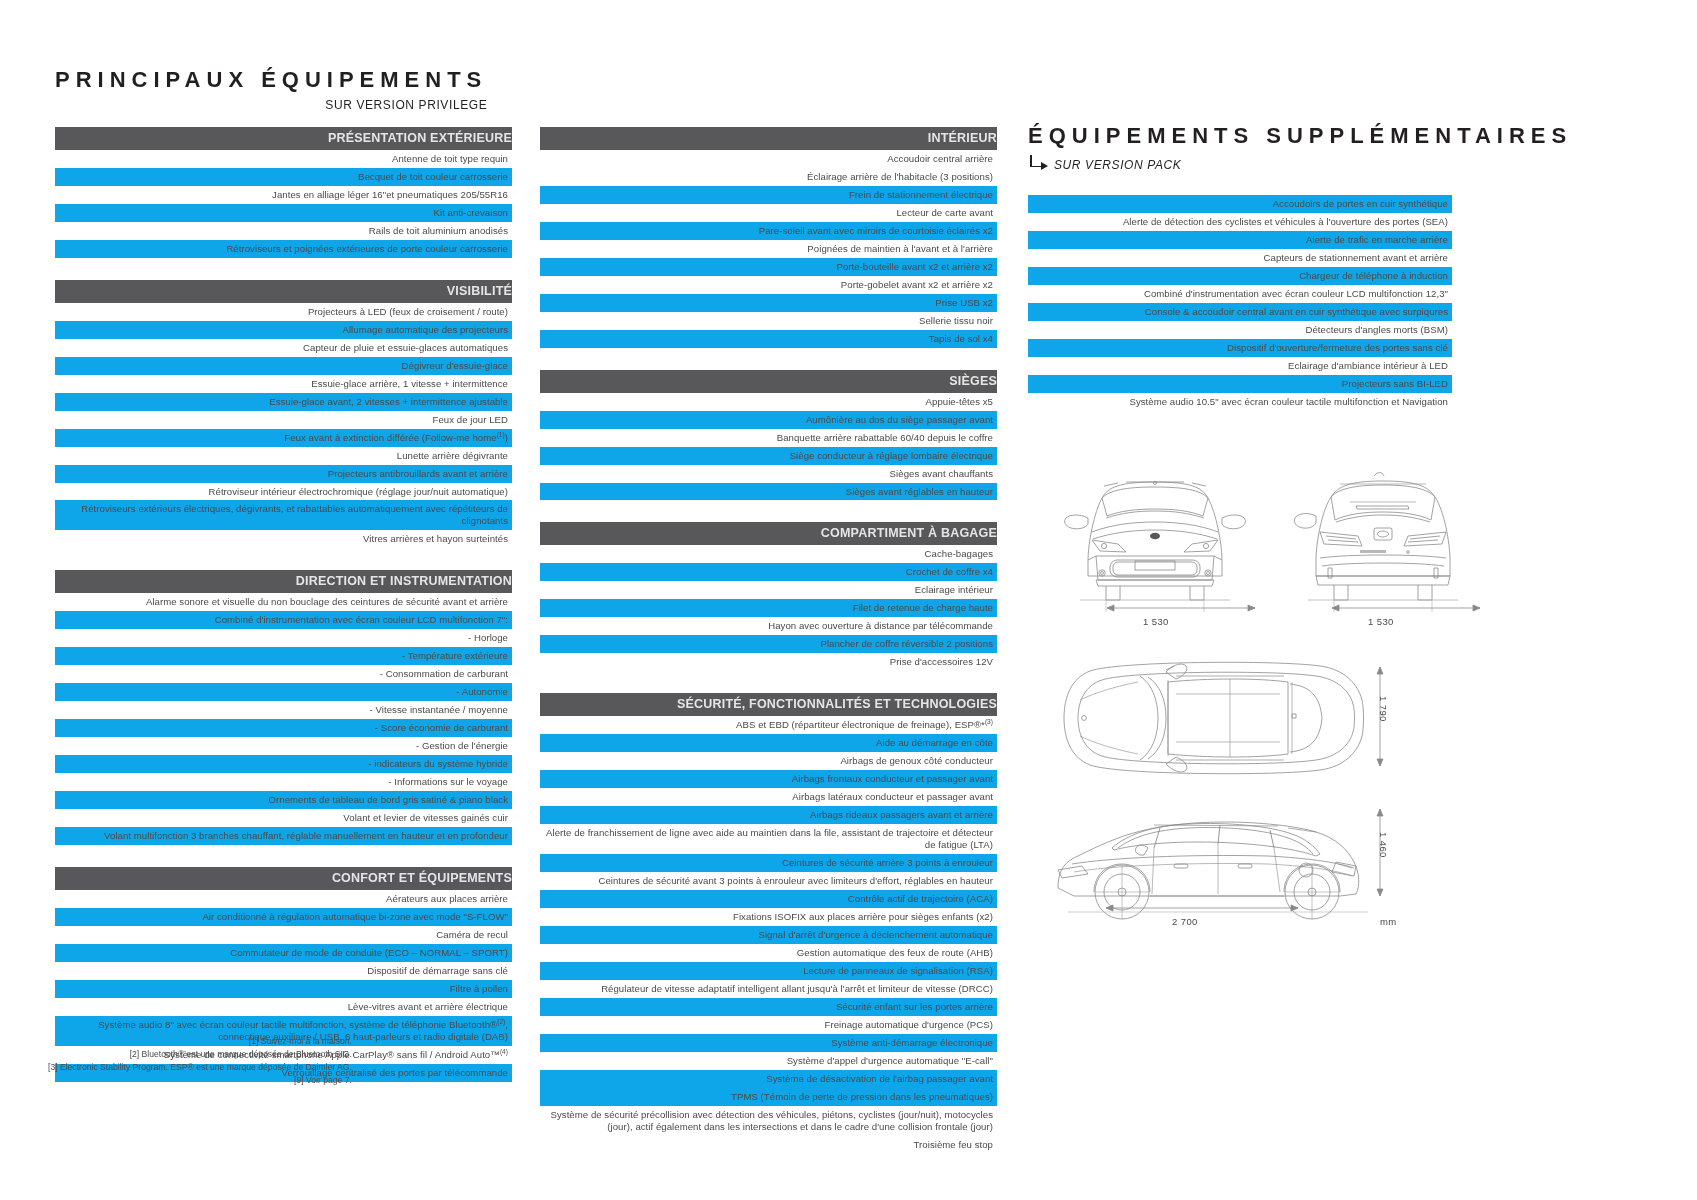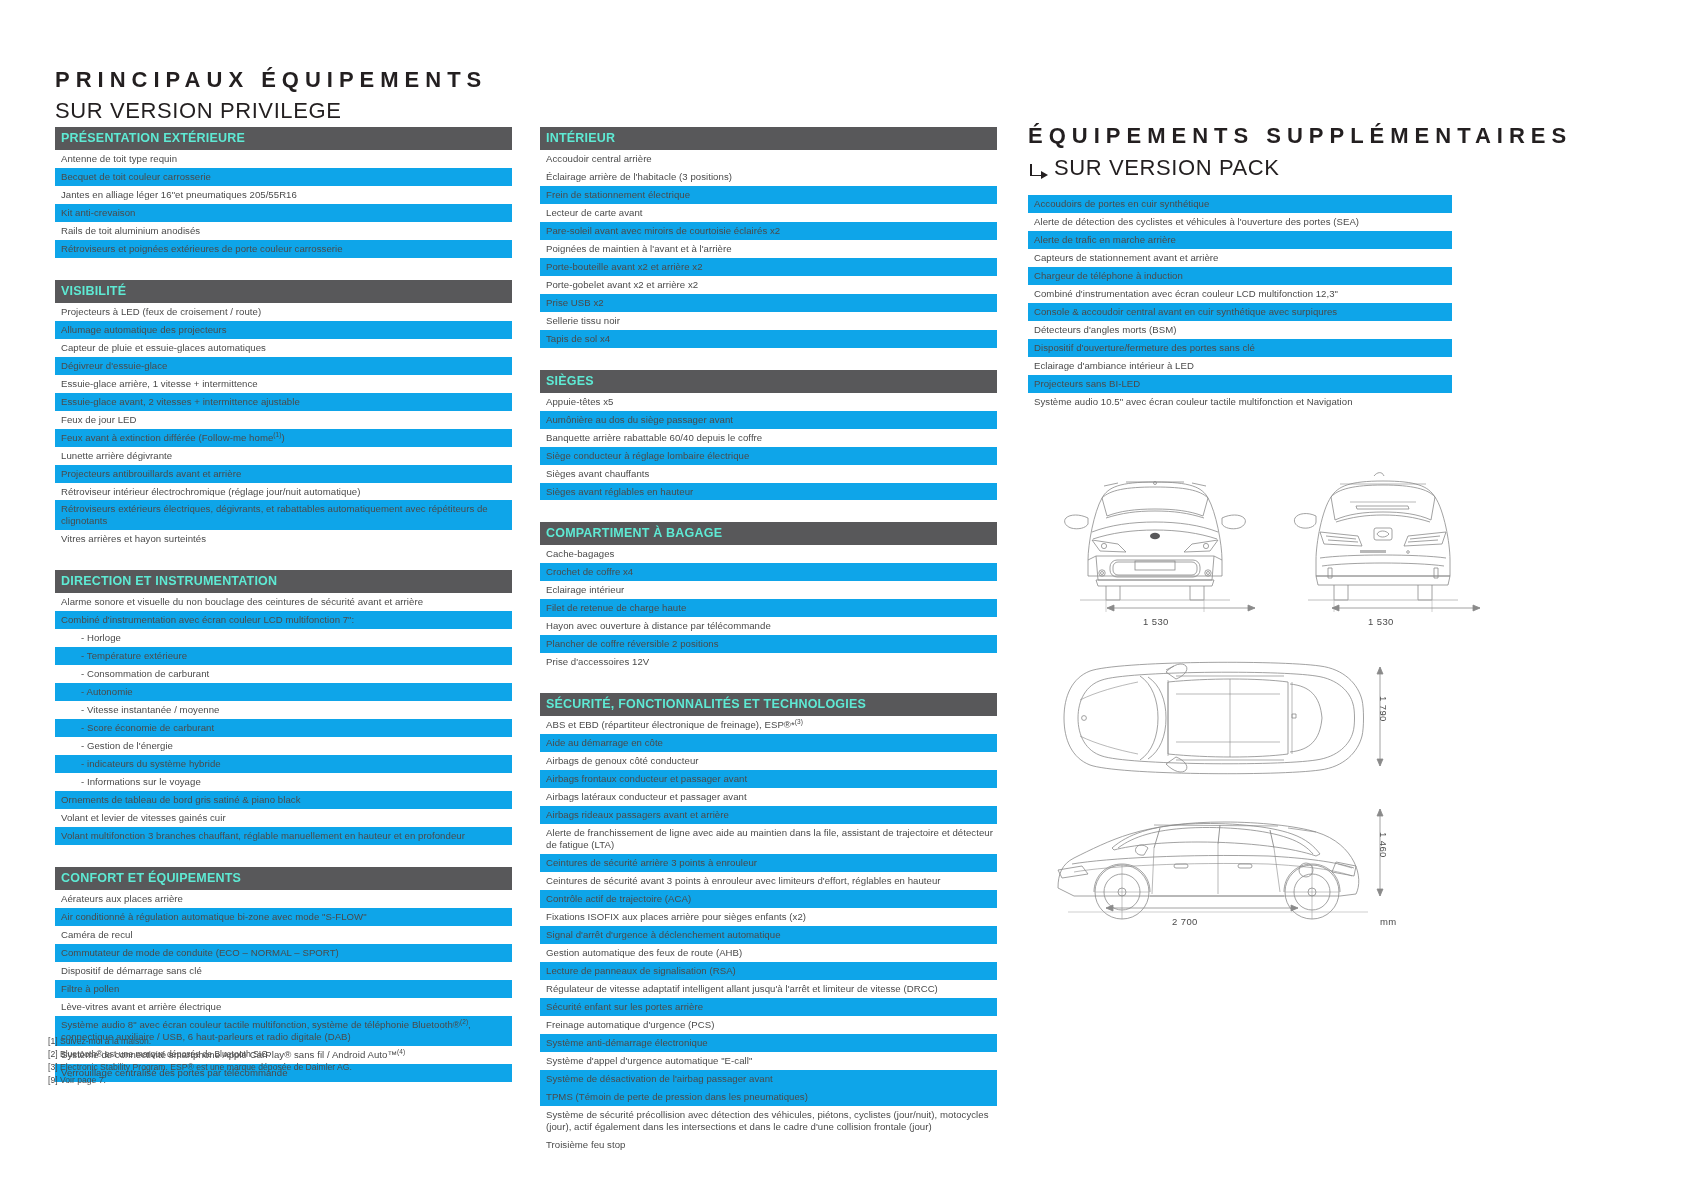--- a/index.html
+++ b/index.html
@@ -3,48 +3,48 @@
 <meta charset="utf-8">
 <style>
   * { box-sizing: border-box; margin: 0; padding: 0; }
   html, body {
     width: 1697px; height: 1200px;
     background: #ffffff;
     font-family: "Liberation Sans", sans-serif;
     color: #3d3d3d;
     overflow: hidden;
   }
-  .page { position: relative; width: 1697px; height: 1052px; padding: 16px; }
+  .page { position: relative; width: 1697px; height: 1052px; padding: 16px; text-align: right; }
 
   
   .main-title {
     font-size: 22px;
     font-weight: bold;
     letter-spacing: 6px;
     color: #231f20;
     line-height: 1.1;
   }
   .sub-title {
-    font-size: 22px;
+    font-size: 12px;
     font-weight: 400;
     letter-spacing: 0.6px;
     color: #231f20;
     margin-top: 6px;
   }
 
   .header-block { position: absolute; top: 68px; }
   .lists-left  { position: absolute; top: 127px; left: 55px;  width: 457px; }
   .lists-mid   { position: absolute; top: 127px; left: 540px; width: 457px; }
   .lists-right { position: absolute; top: 189px; left: 1028px; width: 424px; }
 
   
   .section { margin-bottom: 22px; }
   .section-head {
     background: #58585a;
-    color: #5eead4;
+    color: #e5e5e5;
     font-size: 12.5px;
     font-weight: bold;
     letter-spacing: 0.2px;
     padding: 3px 0 3px 6px;
     line-height: 1.35;
   }
   .row {
     font-size: 9.6px;
     line-height: 1.25;
     padding: 3.0px 4px 3.0px 6px;
@@ -118,21 +118,21 @@
     <div class="main-title">PRINCIPAUX ÉQUIPEMENTS</div>
     <div class="sub-title">SUR VERSION PRIVILEGE</div>
   </div>
 
   <div class="header-block" style="left:1028px; top:124px;">
     <div class="main-title">ÉQUIPEMENTS SUPPLÉMENTAIRES</div>
     <div class="arrow-line">
       <span class="arrow-glyph">
           <span class="arrow-head"></span>
         </span>
-      <span class="sub-title" style="margin-top:0;">SUR VERSION PACK</span>
+      <span class="sub-title" style="margin-top:0;font-style:italic;">SUR VERSION PACK</span>
     </div>
   </div>
 
   <div class="lists-left" id="list-left">
       <div class="section">
         <div class="section-head">PRÉSENTATION EXTÉRIEURE</div>
         <div class="row">Antenne de toit type requin</div>
         <div class="row alt">Becquet de toit couleur carrosserie</div>
         <div class="row">Jantes en alliage léger 16"et pneumatiques 205/55R16</div>
         <div class="row alt">Kit anti-crevaison</div>

